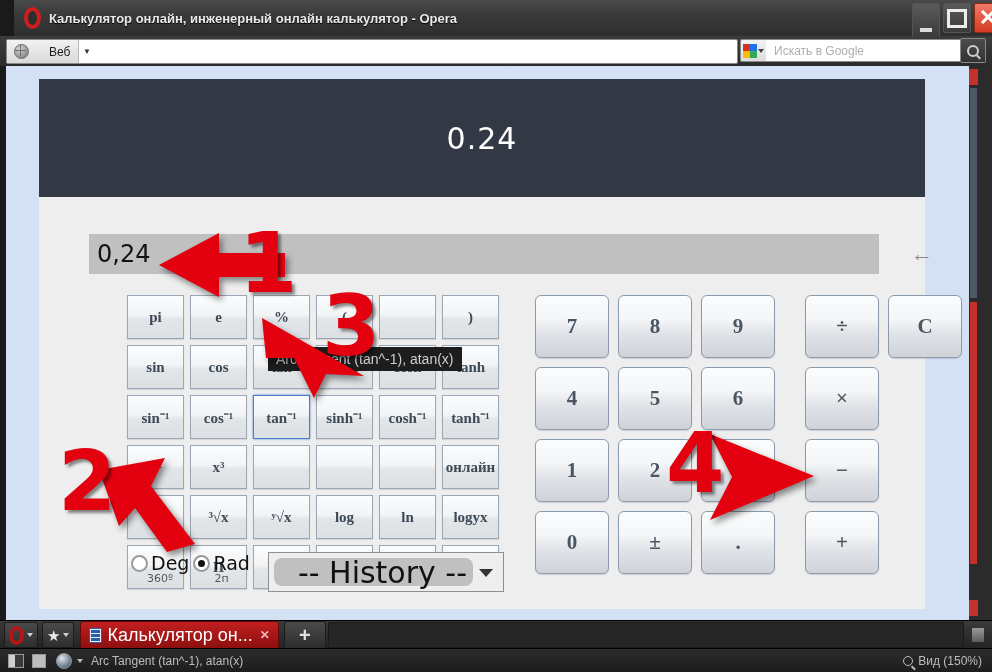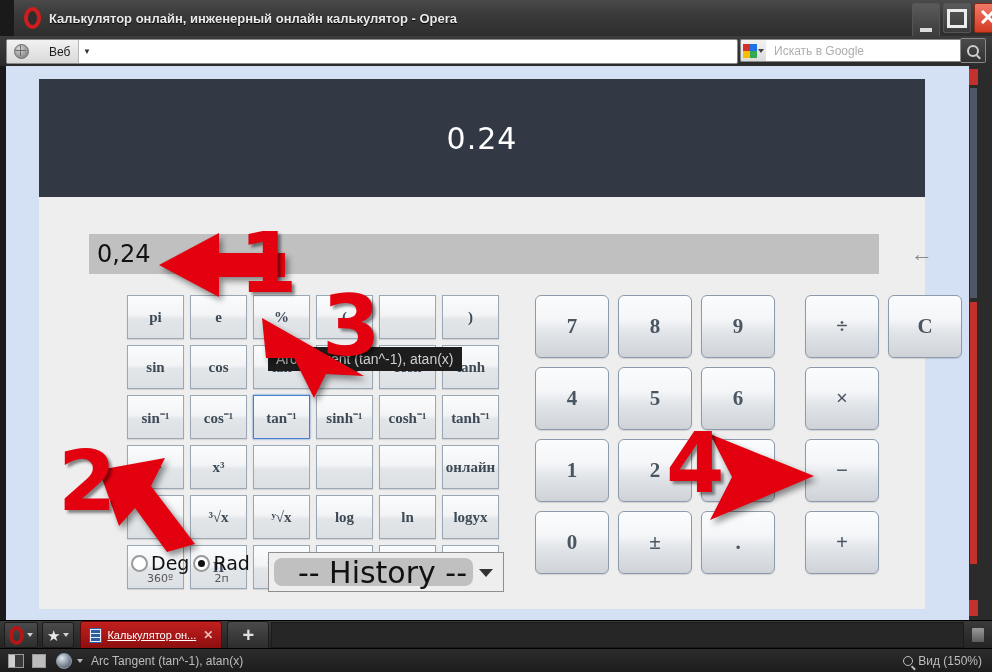--- a/index.html
+++ b/index.html
@@ -213,21 +213,21 @@
   .star{color:#e8e8e8;font-size:15px;line-height:15px;}
   .tb-caret{border-left:3px solid transparent;border-right:3px solid transparent;border-top:4px solid #cfcfcf;}
   .tab-active{
     height:26px;margin-left:6px;display:flex;align-items:center;gap:5px;padding:0 8px;
     background:linear-gradient(to bottom,#c21f1f,#8d0f0f);
     border:1px solid #5c0a0a;border-radius:3px 3px 0 0;
   }
   .tab-fav{width:13px;height:15px;background:#e8eef7;border:1px solid #2a5ea8;box-sizing:border-box;
     display:flex;flex-direction:column;justify-content:space-between;padding:1px;}
   .tab-fav i{display:block;height:3px;background:#2a5ea8;}
-  .tab-title{color:#fff;font-size:11px;white-space:nowrap;text-decoration:underline;}
+  .tab-title{color:#fff;font-size:18px;white-space:nowrap;}
   .tab-close{color:#e6b9b9;font-size:12px;font-weight:bold;margin-left:2px;}
   .newtab{
     width:40px;height:26px;margin-left:5px;background:linear-gradient(to bottom,#4a4a4a,#2d2d2d);
     border:1px solid #1b1b1b;border-radius:3px 3px 0 0;color:#e0e0e0;font-size:20px;font-weight:bold;
     display:flex;align-items:center;justify-content:center;line-height:20px;
   }
   .tabbar-rest{flex:1;height:26px;margin-left:2px;background:#262626;border:1px solid #1b1b1b;box-sizing:border-box;}
   .trash{width:12px;height:14px;margin:0 8px;background:linear-gradient(to bottom,#9a9a9a,#5d5d5d);border-radius:1px;}
 
   

